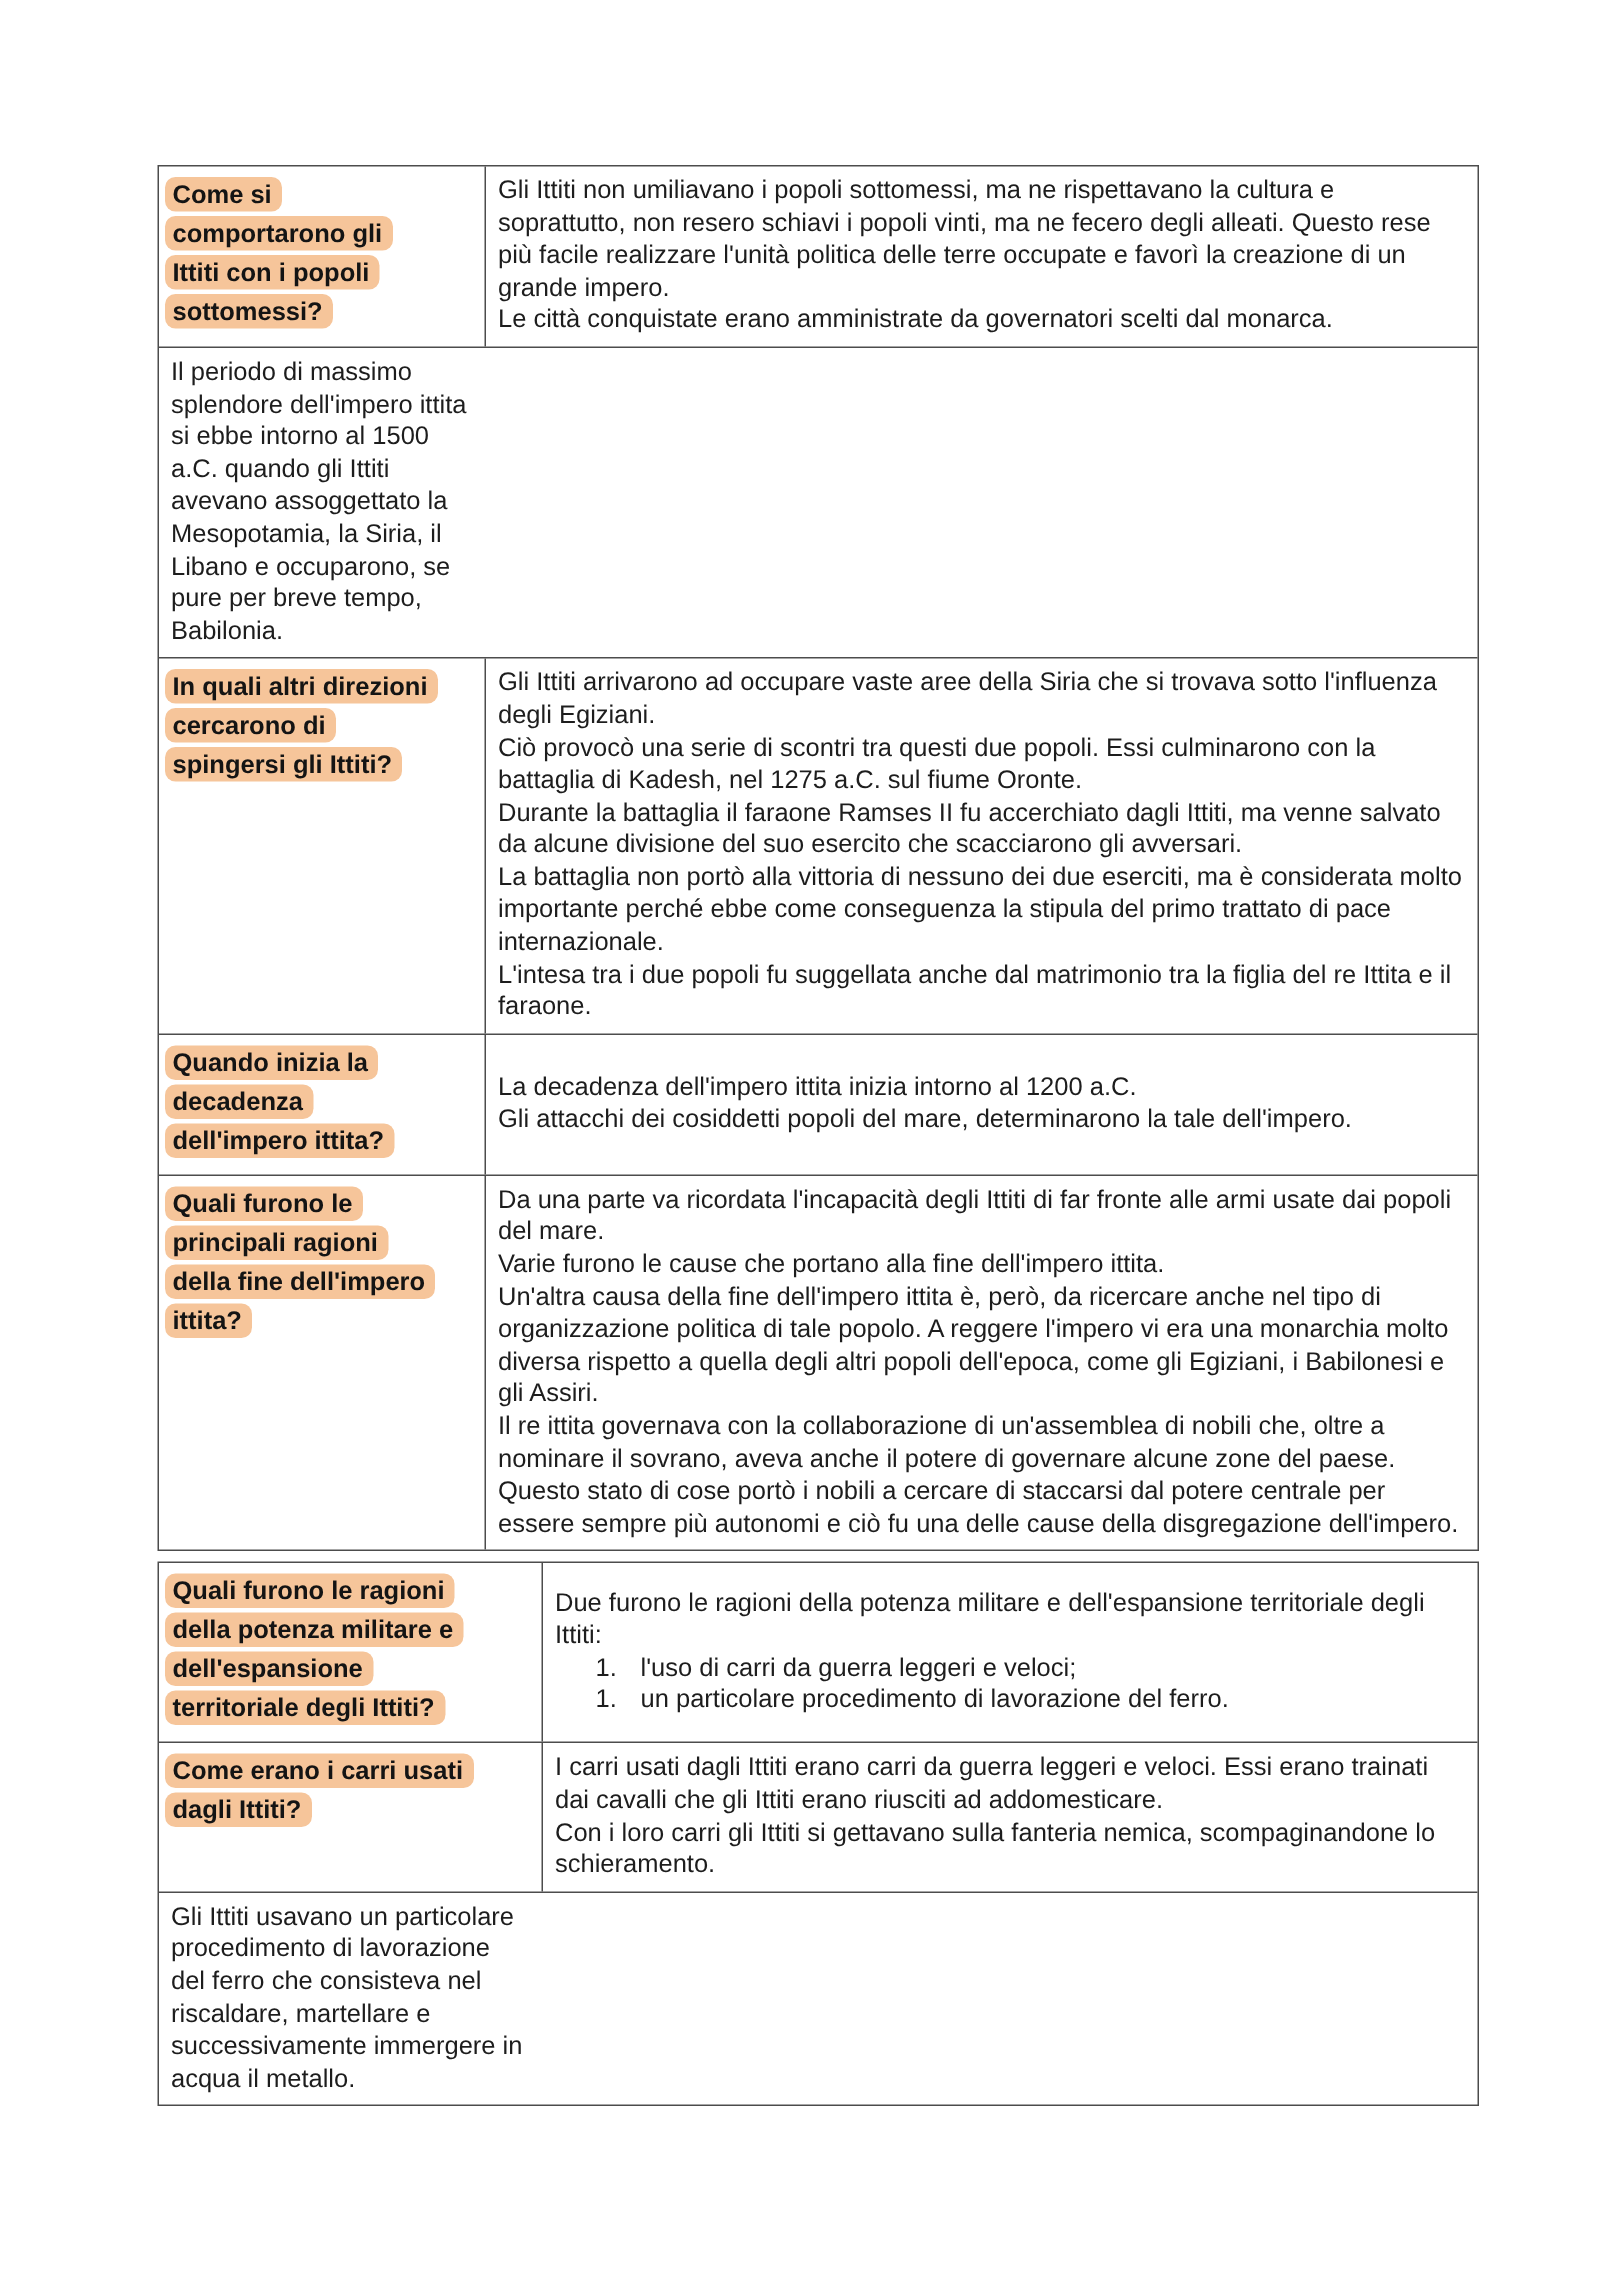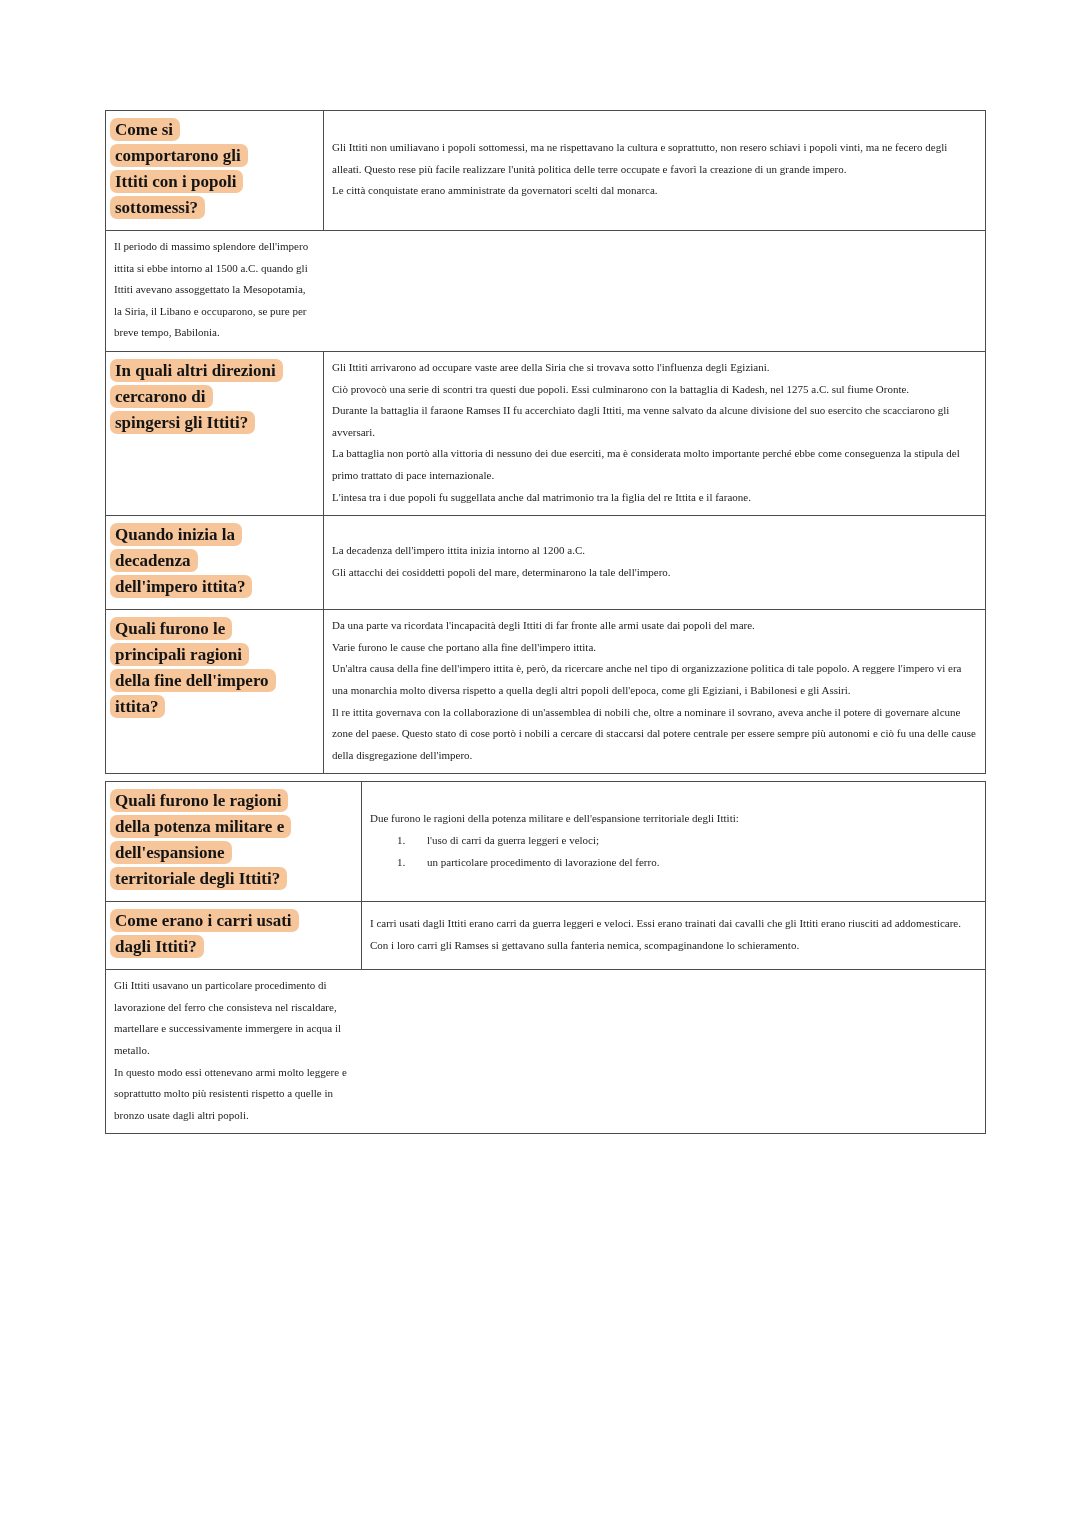--- a/index.html
+++ b/index.html
@@ -9,21 +9,20 @@
     background: #ffffff;
     font-family: "Liberation Sans", "DejaVu Sans", sans-serif;
   }
   .sheet {
     box-sizing: border-box;
     width: 1080px;
     height: 1527px;
     padding: 110px 94px 0 105px;
     background: #ffffff;
     overflow: hidden;
-    font-family: Liberation Serif, serif;
   }
   .qa-table {
     box-sizing: border-box;
     width: 881px;
     border: 1.5px solid var(--border, #4c4c4c);
     background: #ffffff;
   }
   .qa-table + .qa-table { margin-top: 7px; }
   .qa-row { display: grid; grid-template-columns: 218px 1fr; }
   .qa-table:nth-of-type(2) .qa-row { grid-template-columns: 256px 1fr; }
@@ -42,21 +41,21 @@
     border-radius: 7px;
     padding: 2px 7px 2px 5px;
     -webkit-box-decoration-break: clone;
     box-decoration-break: clone;
   }
   .a-cell {
     display: flex;
     flex-direction: column;
     justify-content: center;
     padding: 5px 9px 7px 8px;
-    font-size: 11px;
+    font-size: 17px;
     line-height: 21.6px;
     color: #1d1d1d;
   }
   .a-p { margin: 0; }
   .a-li { display: flex; padding-left: 27px; }
   .a-num { flex: 0 0 30px; }
   u { text-decoration: underline; }
 </style>
 </head>
 <body>
@@ -141,24 +140,23 @@
             </div>
           </div>
         </div>
         <div class="qa-row">
           <div class="q-cell">
             <div class="q-line"><span class="q-mark">Come erano i carri usati</span></div>
             <div class="q-line"><span class="q-mark">dagli Ittiti?</span></div>
           </div>
           <div class="a-cell">
             <div class="a-p">I carri usati dagli Ittiti erano carri da guerra leggeri e veloci. Essi erano trainati dai cavalli che gli Ittiti erano riusciti ad addomesticare.</div>
-            <div class="a-p">Con i loro carri gli Ramses si gettavano sulla fanteria nemica, scompaginandone lo schieramento.</div>
+            <div class="a-p">Con i loro carri gli Ittiti si gettavano sulla fanteria nemica, scompaginandone lo schieramento.</div>
           </div>
         </div>
         <div class="qa-row">
           <div class="a-cell">
             <div class="a-p">Gli Ittiti usavano un particolare procedimento di lavorazione del ferro che consisteva nel riscaldare, martellare e successivamente immergere in acqua il metallo.</div>
-            <div class="a-p">In questo modo essi ottenevano armi molto leggere e soprattutto molto più resistenti rispetto a quelle in bronzo usate dagli altri popoli.</div>
           </div>
         </div>
       </div>
     </div>
 </div>
 
 </body></html>

